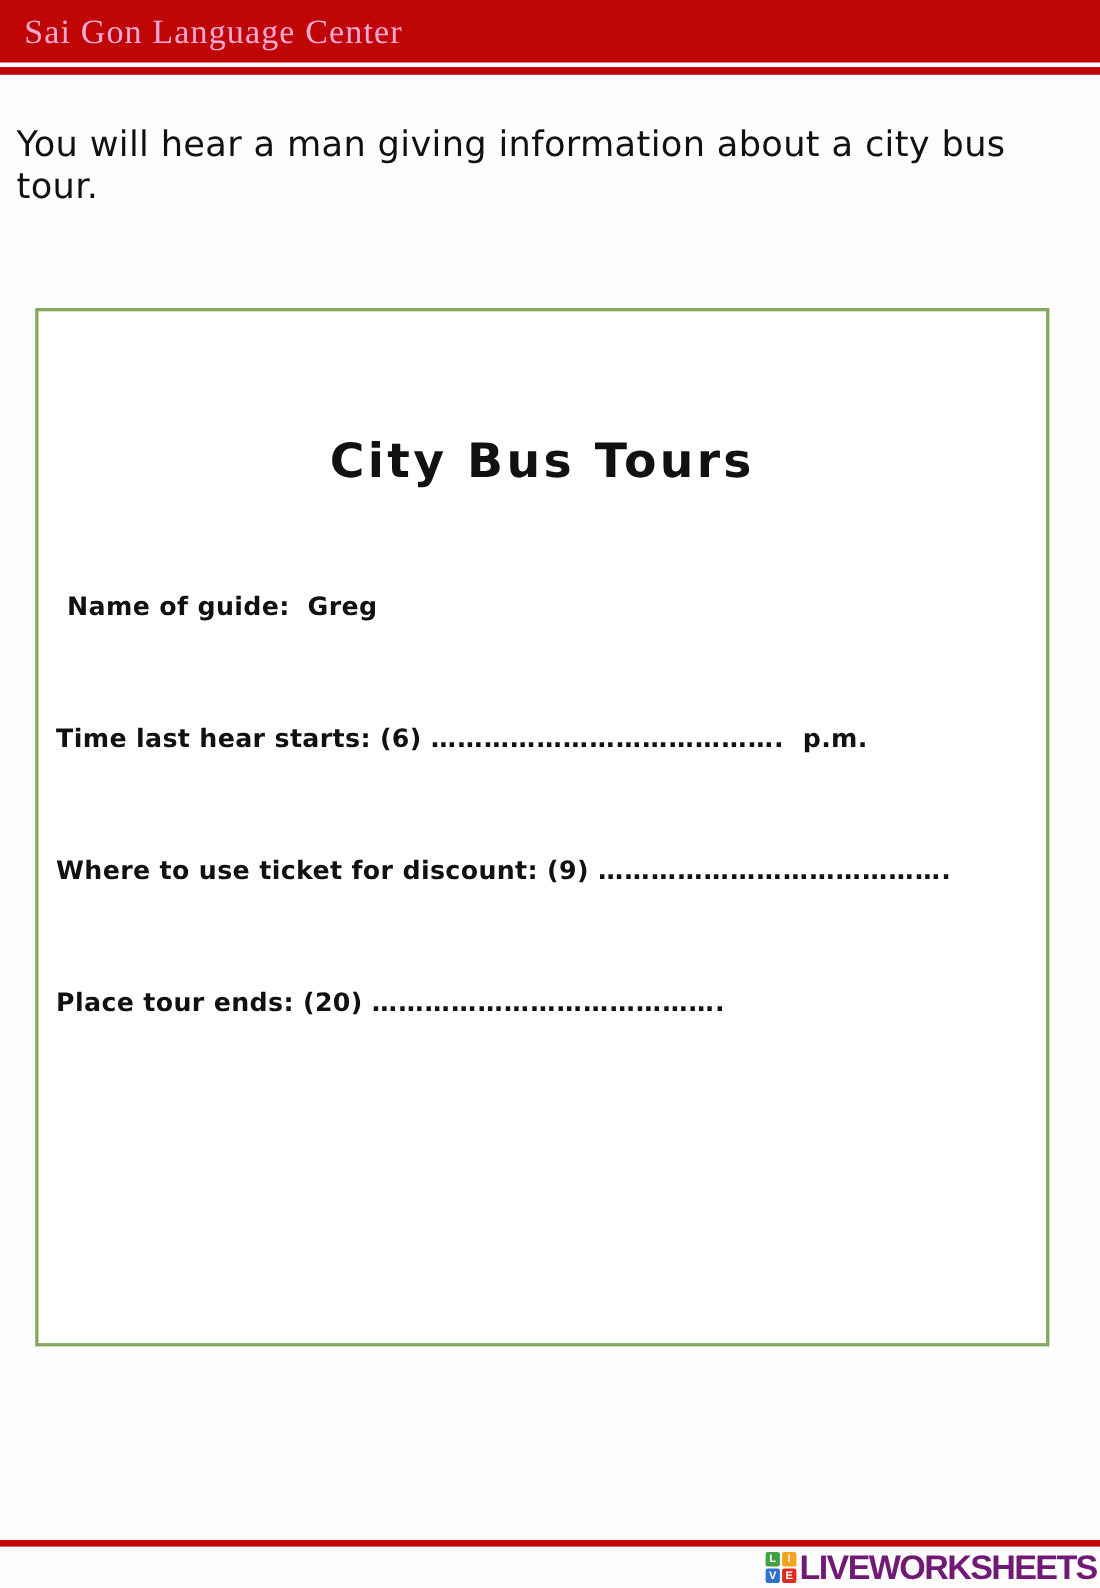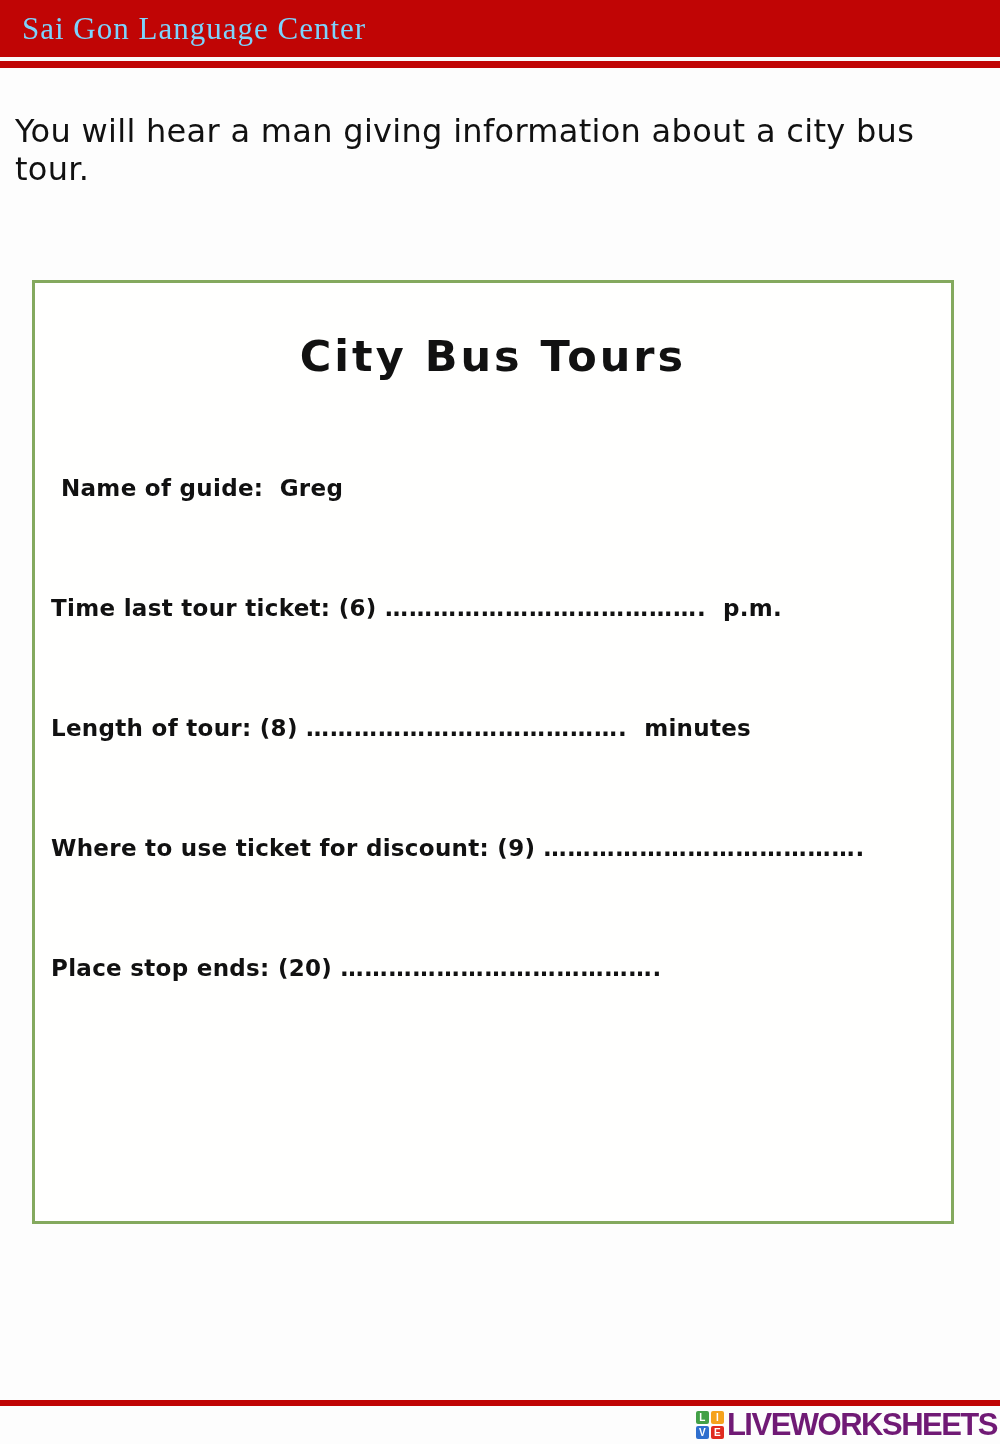--- a/index.html
+++ b/index.html
@@ -18,21 +18,21 @@
   .topbar {
     height: 57px;
     background: #c00505;
     display: flex;
     align-items: center;
     padding-left: 22px;
   }
   .topbar-title {
     font-family: "Liberation Serif", serif;
     font-size: 31px;
-    color: #7dd3fc;
+    color: #f9a8d4;
     letter-spacing: 1px;
   }
   .topbar-gap { height: 4px; background: #fbfbfb; }
   .topbar-underline { height: 7px; background: #c00505; }
 
   
   .task-block {
     margin: 36px 15px 0 15px;
     font-size: 26px;
     font-weight: bold;
@@ -53,21 +53,21 @@
 
   
   .ws-box {
     margin: 92px 0 0 32px;
     width: 922px;
     height: 944px;
     border: 3px solid #84a95e;
     background: #fffffe;
   }
   .ws-title {
-    padding-top: 48px;
+    padding-top: 112px;
     text-align: center;
     font-size: 43px;
     font-weight: bold;
     letter-spacing: 3px;
   }
   .ws-row {
     margin: 82px 18px 0 16px;
     font-size: 23px;
     line-height: 38px;
     white-space: nowrap;
@@ -135,42 +135,36 @@
 
   <section class="ws-box">
     <h1 class="ws-title">City Bus Tours</h1>
 
     <div class="ws-row first">
       <span>Name of guide:</span>
       <span class="field-suffix">Greg</span>
     </div>
 
     <div class="ws-row">
-      <span>Time last tour ticket:</span>
+      <span>Time last hear starts:</span>
       <span>(6)</span>
       <span class="answer-dots">………………………………….</span>
       <span class="field-suffix">p.m.</span>
     </div>
 
 
-    <div class="ws-row">
-      <span>Length of tour:</span>
-      <span>(8)</span>
-      <span class="answer-dots">………………………………….</span>
-      <span class="field-suffix">minutes</span>
-    </div>
 
     <div class="ws-row">
       <span>Where to use ticket for discount:</span>
       <span>(9)</span>
       <span class="answer-dots">………………………………….</span>
     </div>
 
     <div class="ws-row">
-      <span>Place stop ends:</span>
+      <span>Place tour ends:</span>
       <span>(20)</span>
       <span class="answer-dots">………………………………….</span>
     </div>
   </section>
 
   <div class="footer">
     <div class="footer-line"></div>
     <div class="brand">
       <span class="brand-icon">
         <span class="cell" style="background: rgb(67, 160, 71);">L</span>

